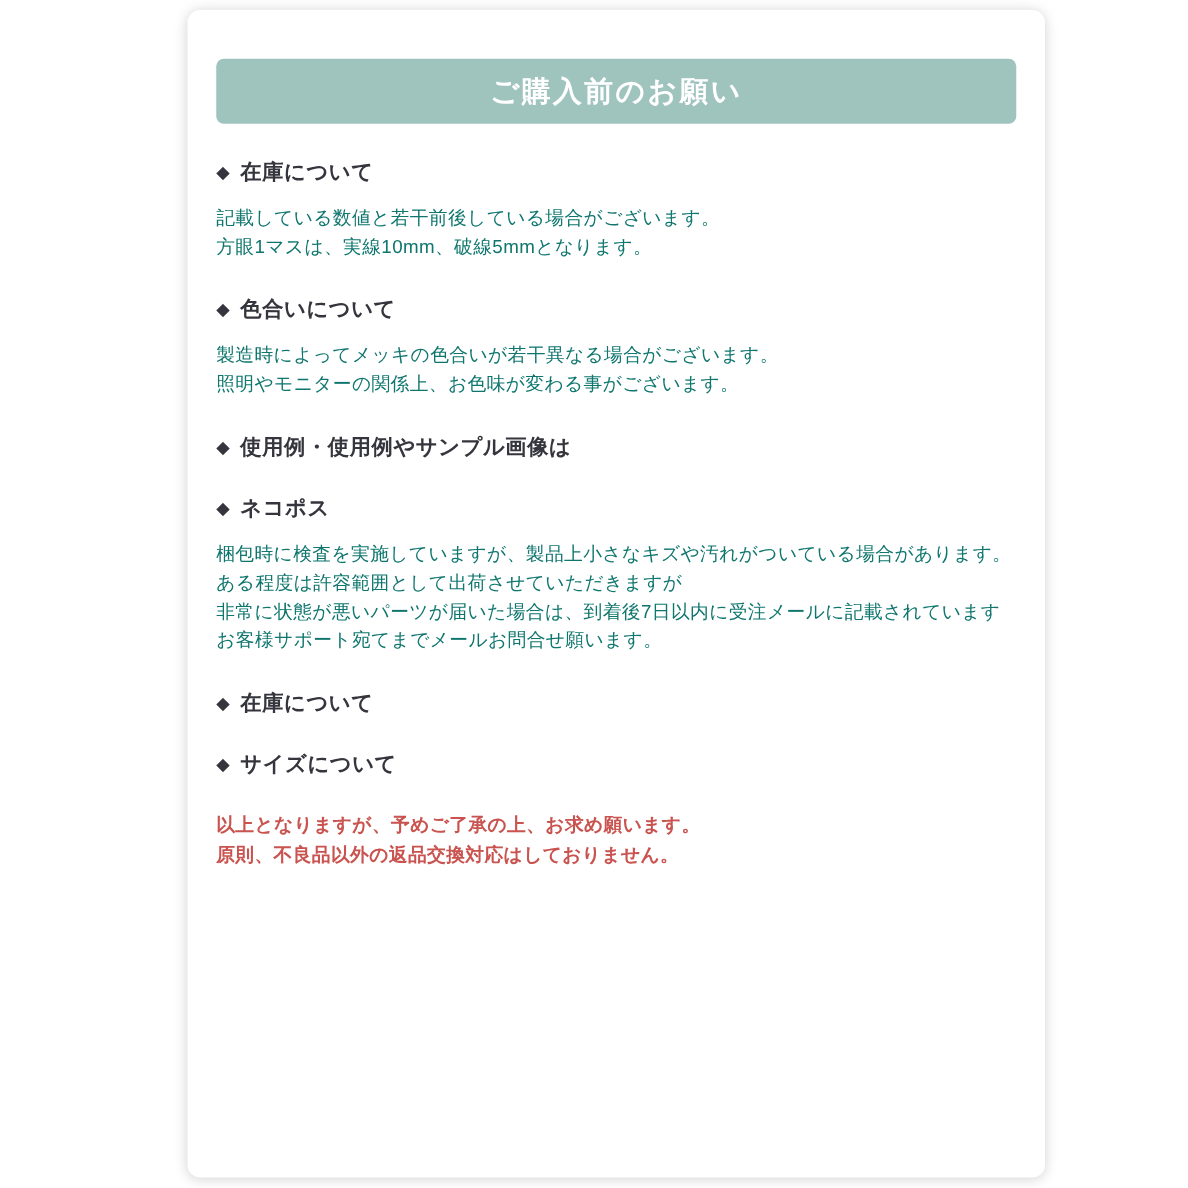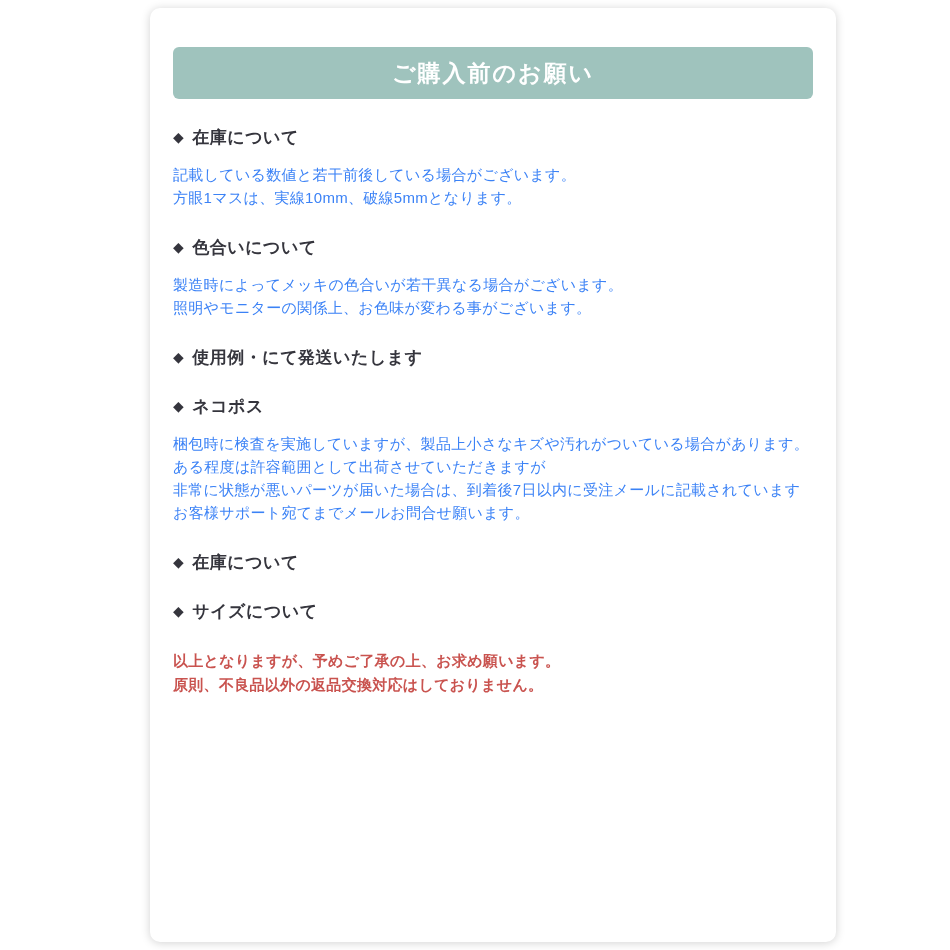--- a/index.html
+++ b/index.html
@@ -51,21 +51,21 @@
     gap: 8px;
   }
   .notice-section .bullet {
     font-size: 14px;
     color: #35353d;
   }
   .notice-section p {
     margin: 15px 0 0 0;
     font-size: 15px;
     line-height: 23px;
-    color: #3b82f6;
+    color: #0f766e;
     white-space: pre-line;
     letter-spacing: 0.3px;
   }
   .warning {
     margin: 27px 0 0 0;
     font-size: 15px;
     line-height: 24px;
     font-weight: bold;
     color: #c9534f;
     white-space: pre-line;
@@ -95,21 +95,21 @@
       <span class="bullet">◆</span>
       <span class="sec-title-text">色合いについて</span>
     </h2>
     <p class="sec-body">製造時によってメッキの色合いが若干異なる場合がございます。
 照明やモニターの関係上、お色味が変わる事がございます。</p>
   </section>
 
   <section class="notice-section">
     <h2>
       <span class="bullet">◆</span>
-      <span class="sec-title-text">使用例・にて発送いたします</span>
+      <span class="sec-title-text">使用例・使用例やサンプル画像は</span>
     </h2>
   </section>
 
   <section class="notice-section">
     <h2>
       <span class="bullet">◆</span>
       <span class="sec-title-text">ネコポス</span>
     </h2>
     <p class="sec-body">梱包時に検査を実施していますが、製品上小さなキズや汚れがついている場合があります。
 ある程度は許容範囲として出荷させていただきますが

